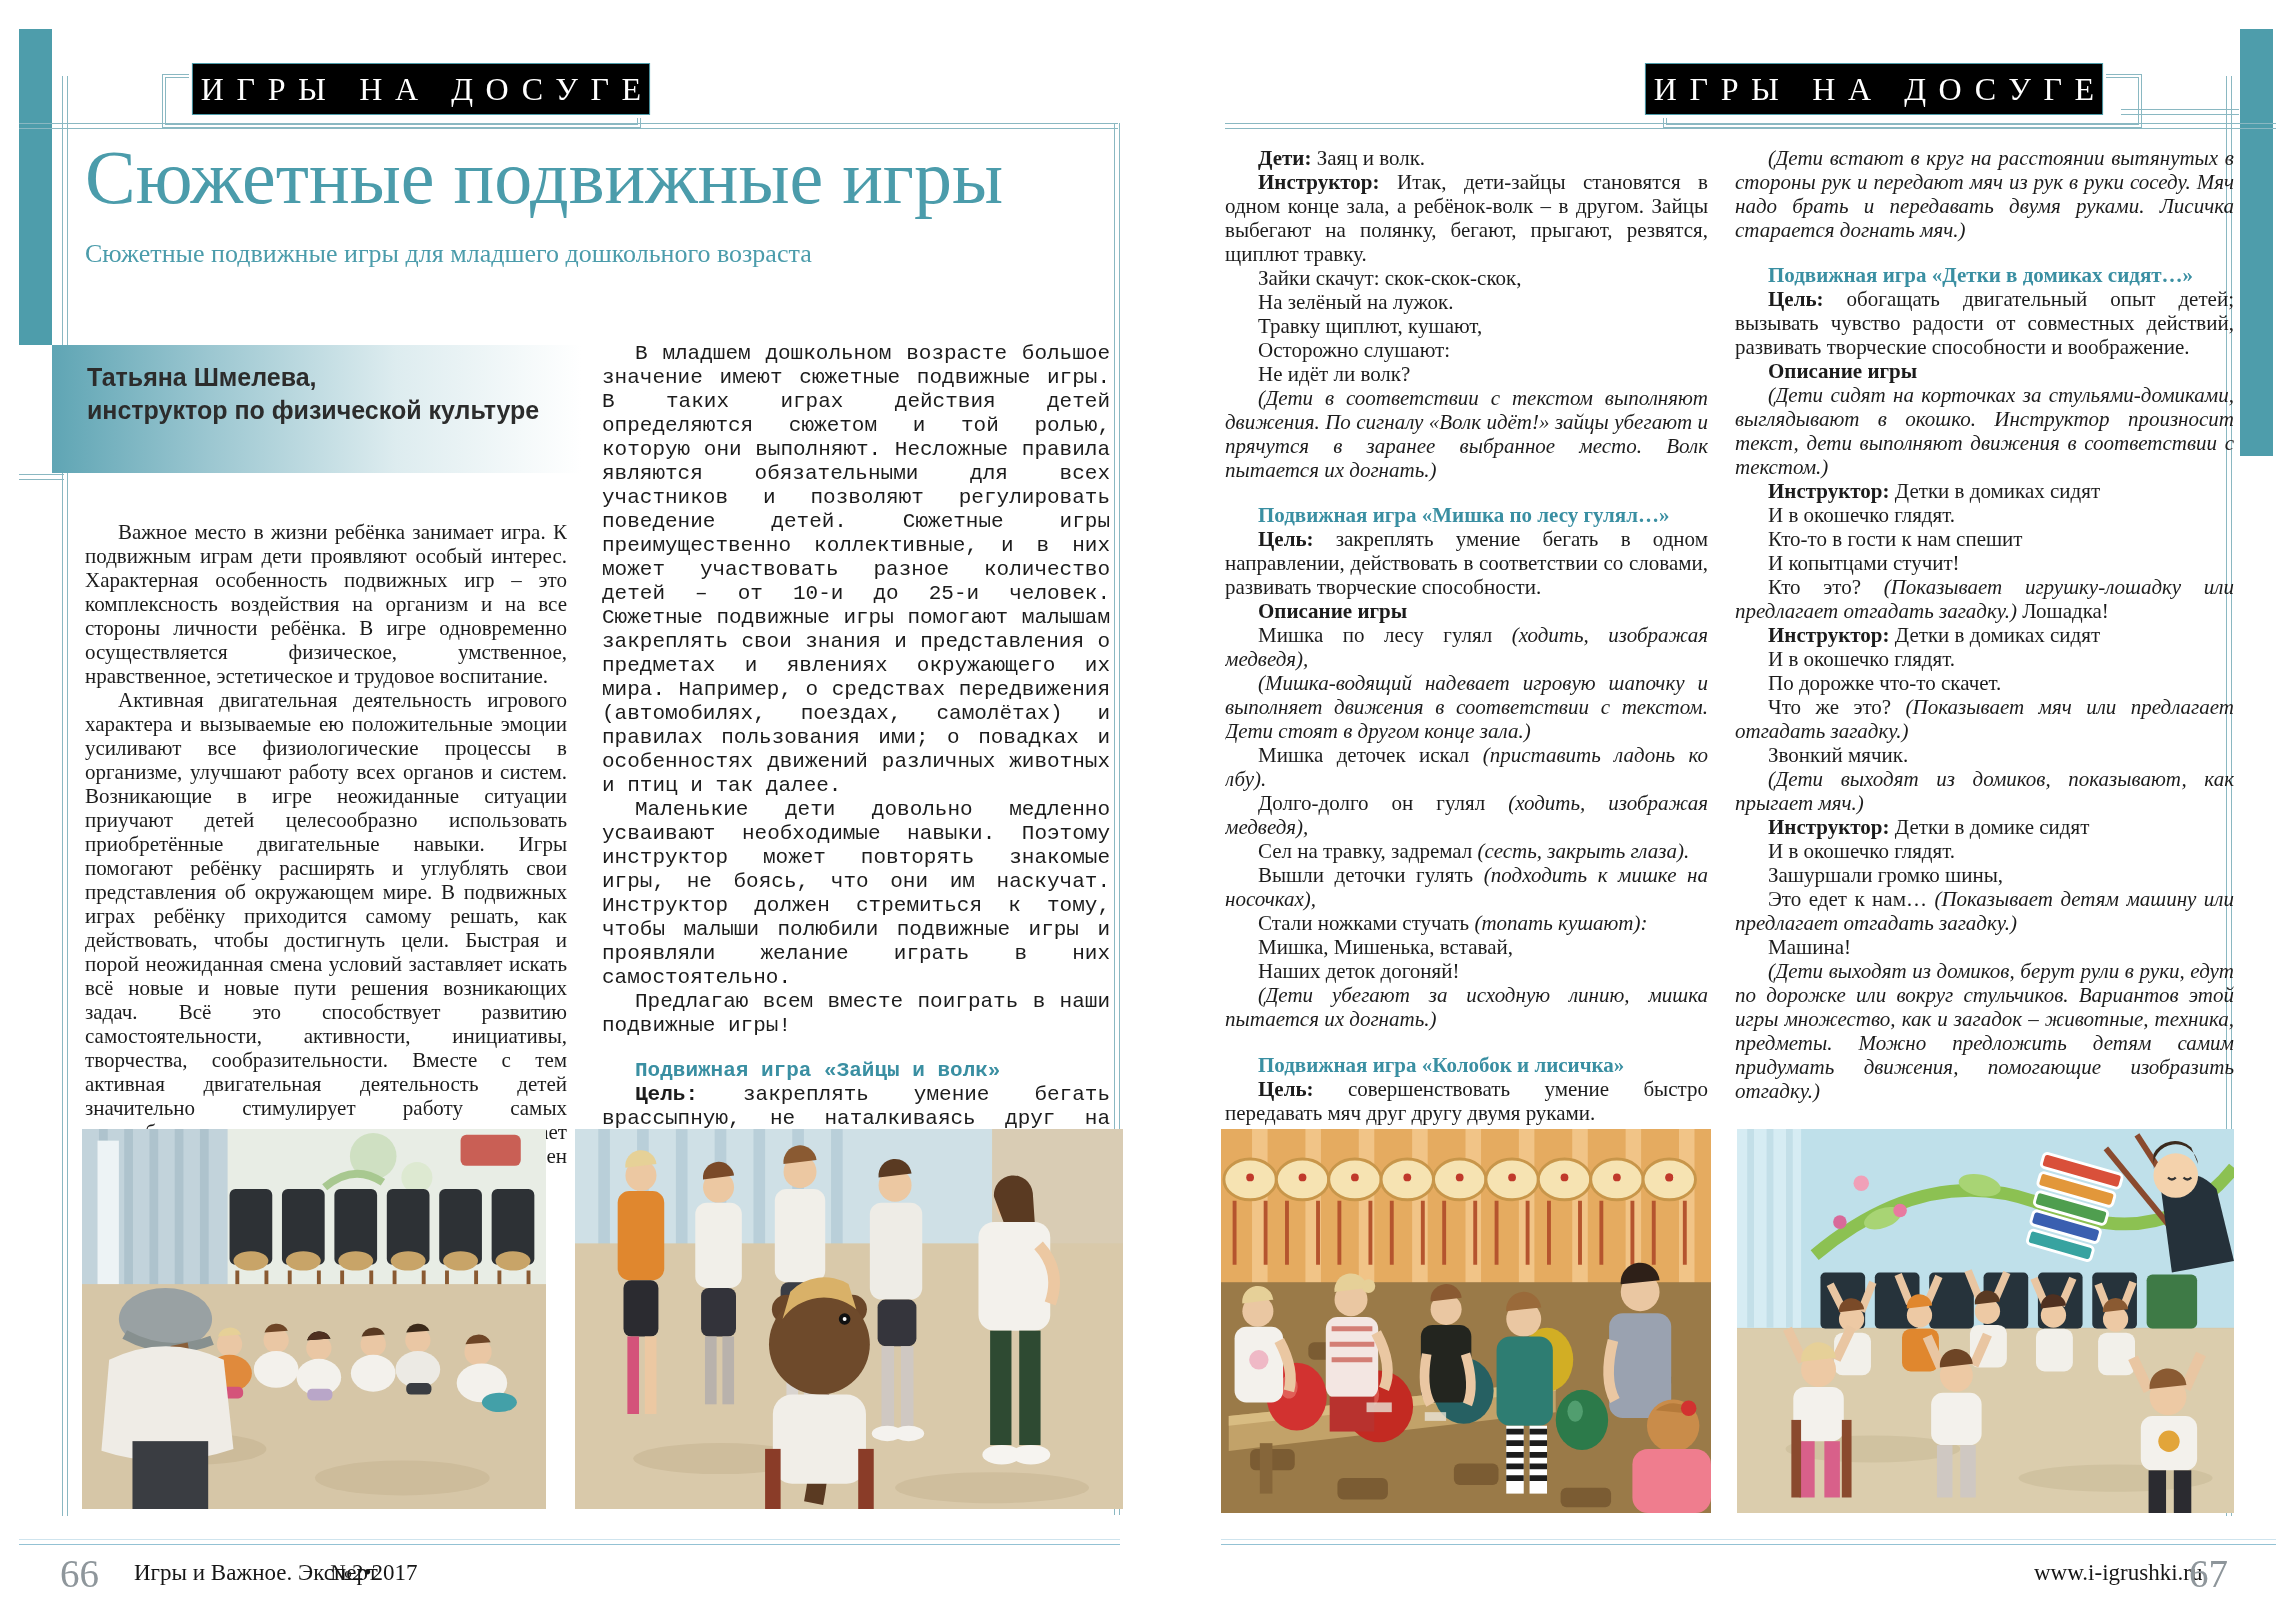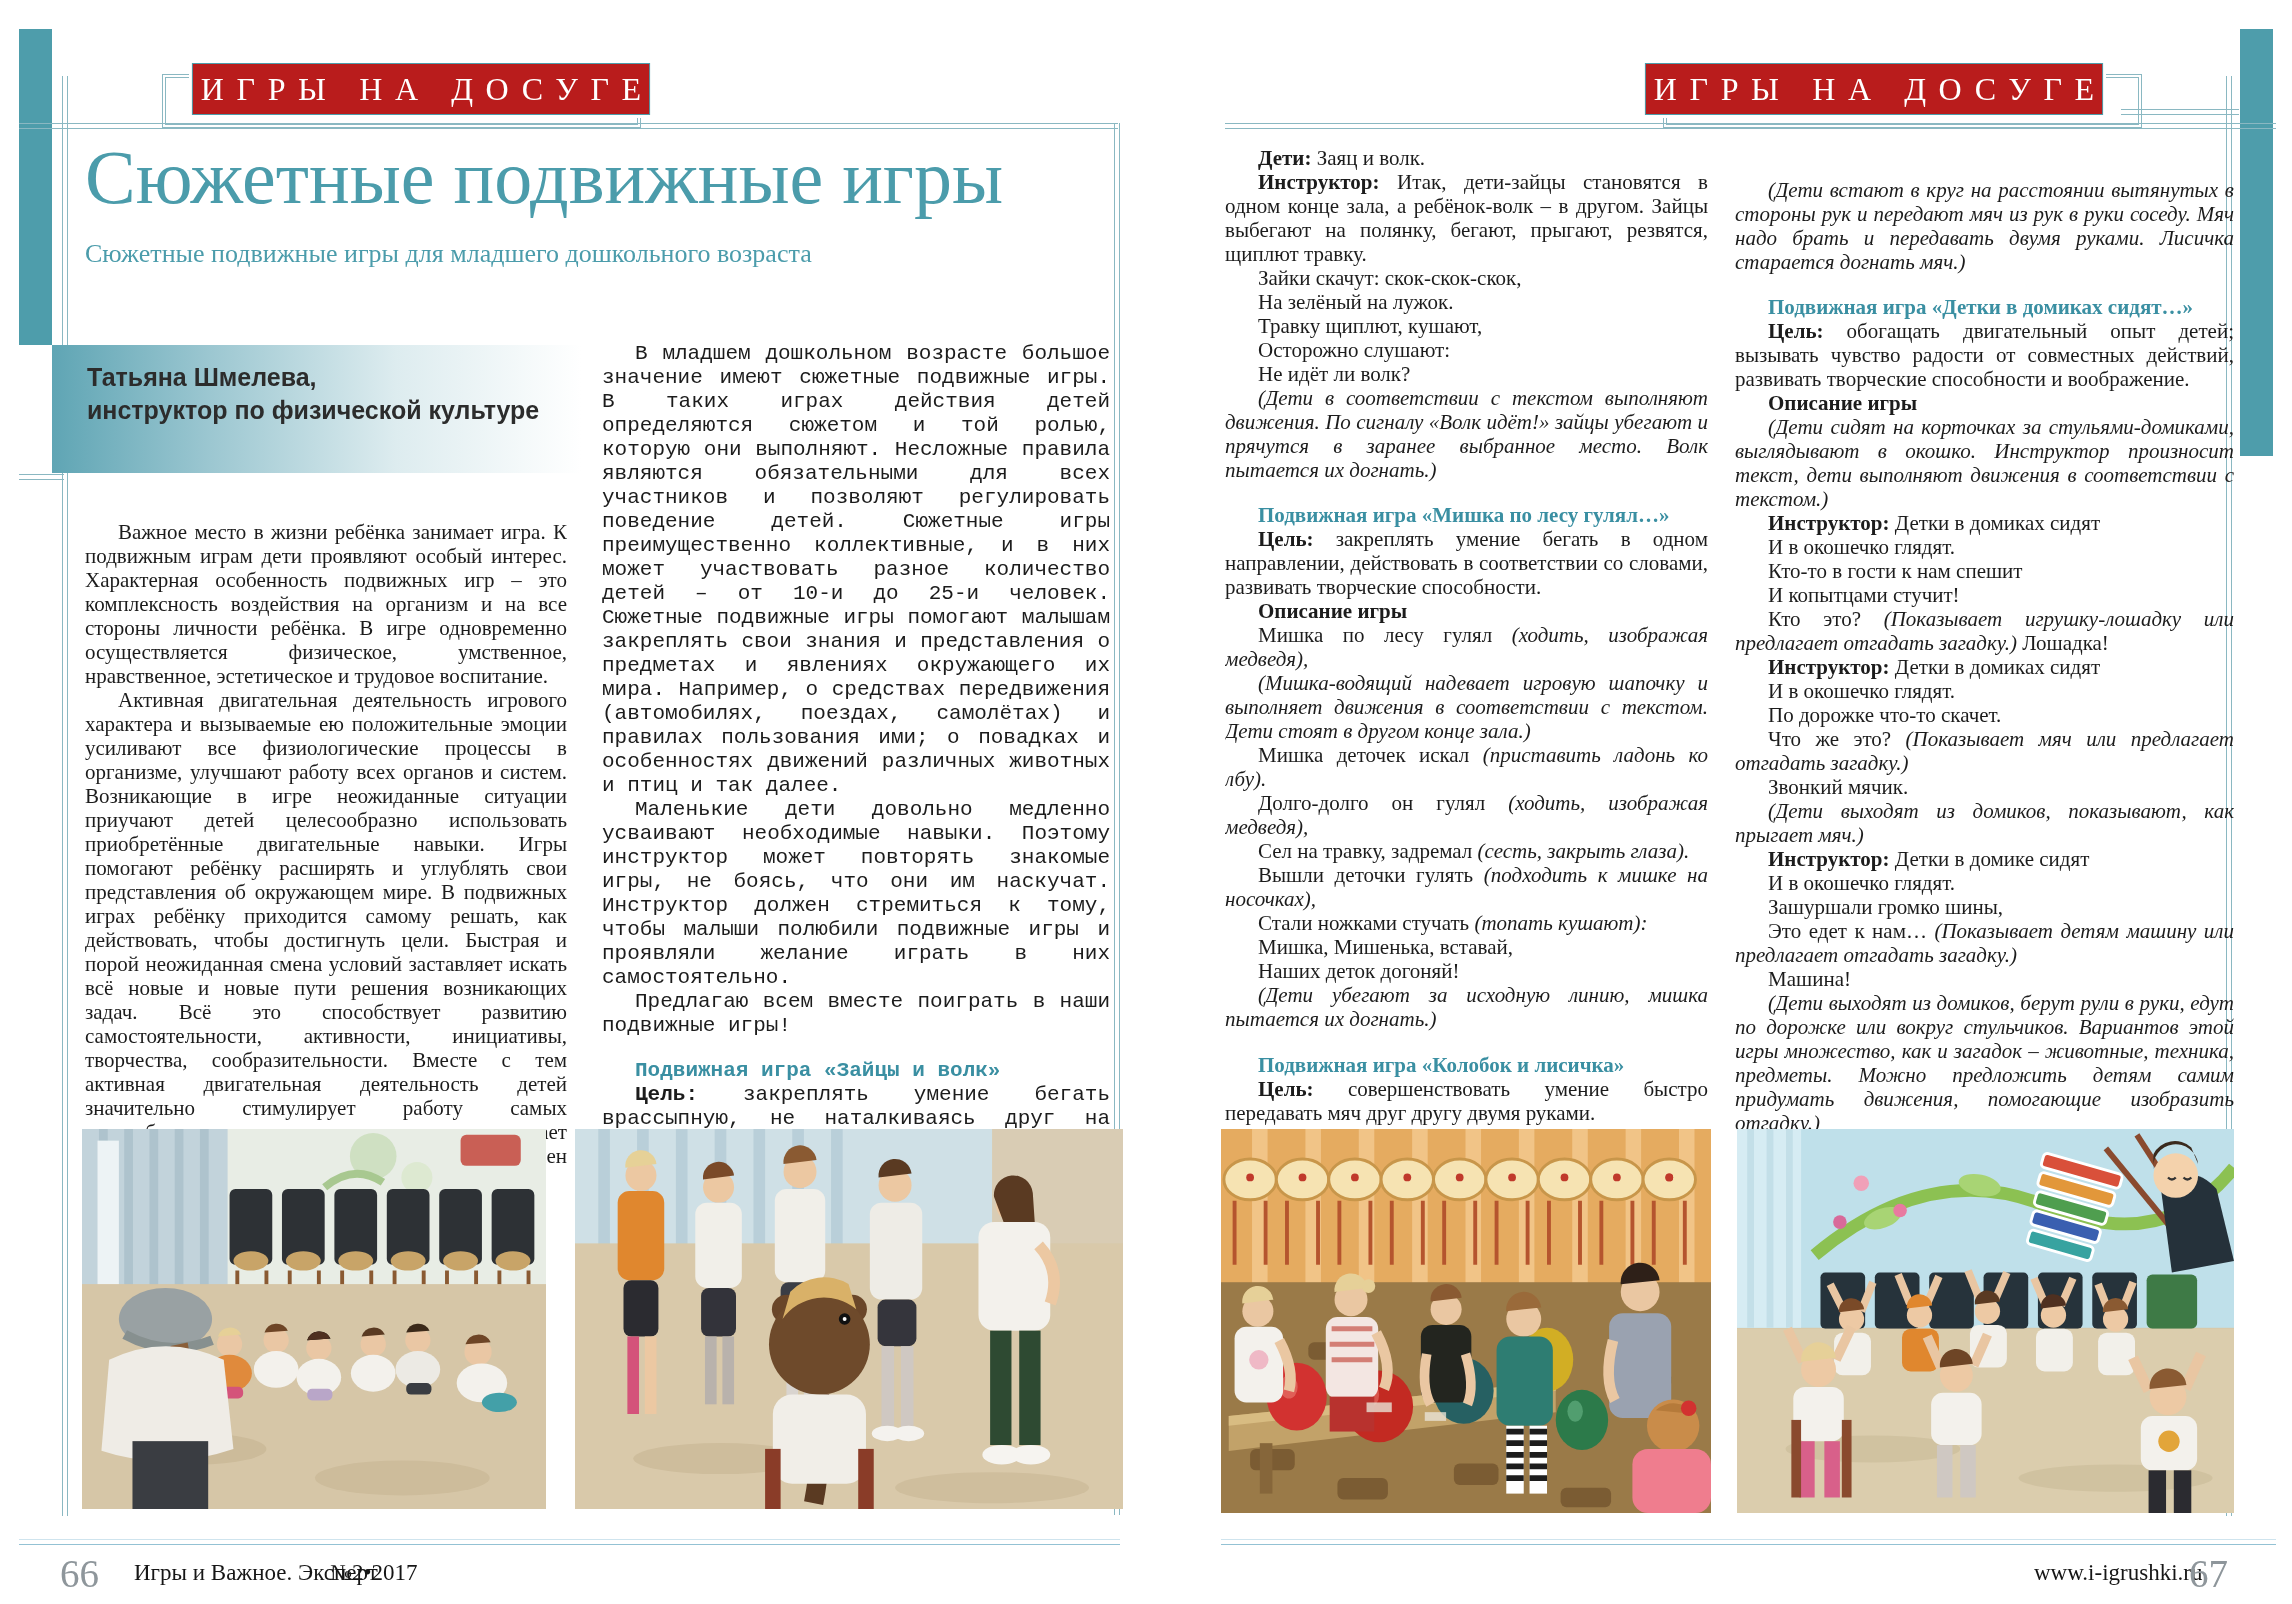--- a/index.html
+++ b/index.html
@@ -7,21 +7,21 @@
           font-family:"Liberation Serif","DejaVu Serif",serif;color:#1c1c1c;}
 
   
   .dline-h{position:absolute;height:3.9px;border-top:1px solid #8ab8c2;border-bottom:1px solid #8ab8c2;}
   .dline-v{position:absolute;width:3.9px;border-left:1px solid #8ab8c2;border-right:1px solid #8ab8c2;}
   .teal-band{position:absolute;background:#4e9dab;}
 
   
   .kicker-outer{position:absolute;border:1px solid #8ab8c2;}
   .kicker-outer::before{content:'';position:absolute;inset:1.9px;border:1px solid #8ab8c2;}
-  .kicker-box{position:absolute;background:#b91c1c;box-shadow:inset 0 0 0 2.9px #ffffff, inset 0 0 0 3.9px #4e9dab;
+  .kicker-box{position:absolute;background:#000000;box-shadow:inset 0 0 0 2.9px #ffffff, inset 0 0 0 3.9px #4e9dab;
               display:flex;align-items:center;justify-content:center;}
   .kicker-box span{font-size:32px;color:#ffffff;letter-spacing:12.6px;text-indent:12.6px;white-space:nowrap;}
 
   
   .title{position:absolute;left:85px;top:138px;width:1029px;font-size:76px;line-height:1.05;color:#4b9cab;}
   .subtitle{position:absolute;left:85px;top:239px;width:970px;font-size:26px;color:#4b9cab;}
 
   
   .author-grad{position:absolute;left:52px;top:345px;width:529px;height:128px;
                background:linear-gradient(90deg,#5fa5b4 0%,#9cc7d1 30%,#ddecef 65%,#ffffff 100%);}
@@ -32,21 +32,21 @@
   
   .col{position:absolute;text-align:justify;font-size:21px;line-height:24px;overflow:hidden;hyphens:auto;}
   .blk{margin:0;text-indent:33px;}
   .blk.h{color:#3a8fa2;font-weight:bold;margin-top:21.3px;}
   .blk span.b{font-weight:bold;}
   .blk span.i{font-style:italic;}
 
   #l-col1{left:85px;top:472px;width:482px;height:656px;margin-top:48px;}
   #l-col2{left:602px;top:342px;width:508px;height:786px;font-family:Liberation Mono, monospace;}
   #r-col1{left:1225px;top:146px;width:483px;height:982px;}
-  #r-col2{left:1735px;top:146px;width:499px;height:982px;margin-top:32px;}
+  #r-col2{left:1735px;top:146px;width:499px;height:982px;}
 
   
   .photo{position:absolute;overflow:hidden;background:#d8c8aa;}
   .photo svg{display:block;width:100%;height:100%;}
 
   
   .fline{position:absolute;height:3.9px;border-top:1.9px solid #cfe4ee;border-bottom:1px solid #93c2d4;}
   .pagenum{position:absolute;font-size:39px;color:#8e969b;}
   .foot-text{position:absolute;font-size:23px;color:#161616;}
 </style>

